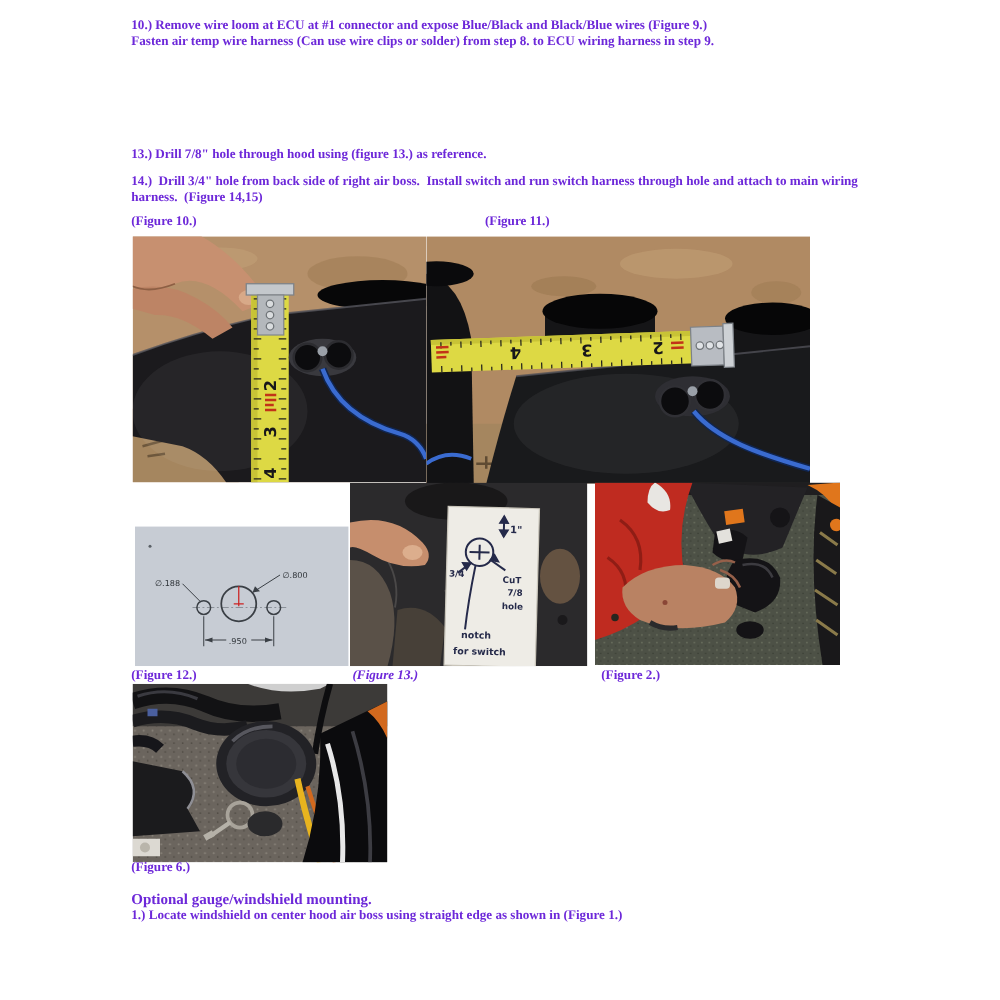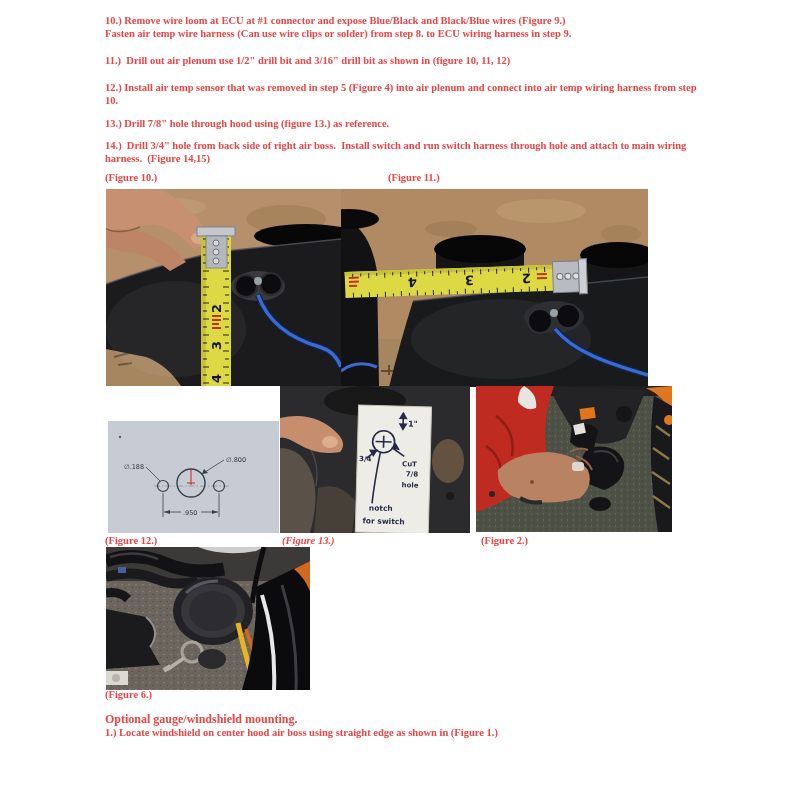--- a/index.html
+++ b/index.html
@@ -1,38 +1,35 @@
 <!DOCTYPE html>
 <html><head>
 <meta charset="utf-8">
 <style>
   html,body{margin:0;padding:0;background:#ffffff;}
   .page{position:relative;width:800px;height:800px;background:#fff;overflow:hidden;
-        font-family:"Liberation Serif", serif;color:#ef4444;}
+        font-family:"Liberation Serif", serif;color:#6d28d9;}
   .step{position:absolute;left:105px;margin:0;font-weight:bold;font-size:10.5px;
         line-height:13px;white-space:pre;letter-spacing:0px;}
   .figlabel{position:absolute;margin:0;font-weight:bold;font-size:10.5px;line-height:12px;}
   .photo{position:absolute;overflow:hidden;}
   .photo svg{display:block;}
   .heading{position:absolute;left:105px;margin:0;font-weight:bold;font-size:12px;}
   svg text{font-family:"DejaVu Sans", sans-serif;}
   svg text.cad{font-family:"DejaVu Sans", sans-serif;font-size:6.5px;fill:#2e3338;}
   svg text.marker{fill:#252a4a;font-weight:bold;}
   svg text.tapenum{font-family:"DejaVu Sans", sans-serif;font-weight:bold;fill:#17171a;}
 </style>
 </head>
 <body>
 
 <div class="page">
 
   <p class="step" style="top:14px;">10.) Remove wire loom at ECU at #1 connector and expose Blue/Black and Black/Blue wires (Figure 9.)
 Fasten air temp wire harness (Can use wire clips or solder) from step 8. to ECU wiring harness in step 9.</p>
-  <p class="step" style="top:54px;">11.)  Drill out air plenum use 1/2" drill bit and 3/16" drill bit as shown in (figure 10, 11, 12)</p>
-  <p class="step" style="top:81px;">12.) Install air temp sensor that was removed in step 5 (Figure 4) into air plenum and connect into air temp wiring harness from step
-10.</p>
   <p class="step" style="top:117px;">13.) Drill 7/8" hole through hood using (figure 13.) as reference.</p>
   <p class="step" style="top:139px;">14.)  Drill 3/4" hole from back side of right air boss.  Install switch and run switch harness through hole and attach to main wiring
 harness.  (Figure 14,15)</p>
 
   <p class="figlabel" style="left:105px;top:172px;">(Figure 10.)</p>
   <p class="figlabel" style="left:388px;top:172px;">(Figure 11.)</p>
 
   <div class="photo" style="left:106px;top:189px;width:235px;height:197px;">
     <svg width="235" height="197" viewBox="0 0 235 197">
       <rect x="0" y="0" width="235" height="197" fill="#b5906a"></rect>

